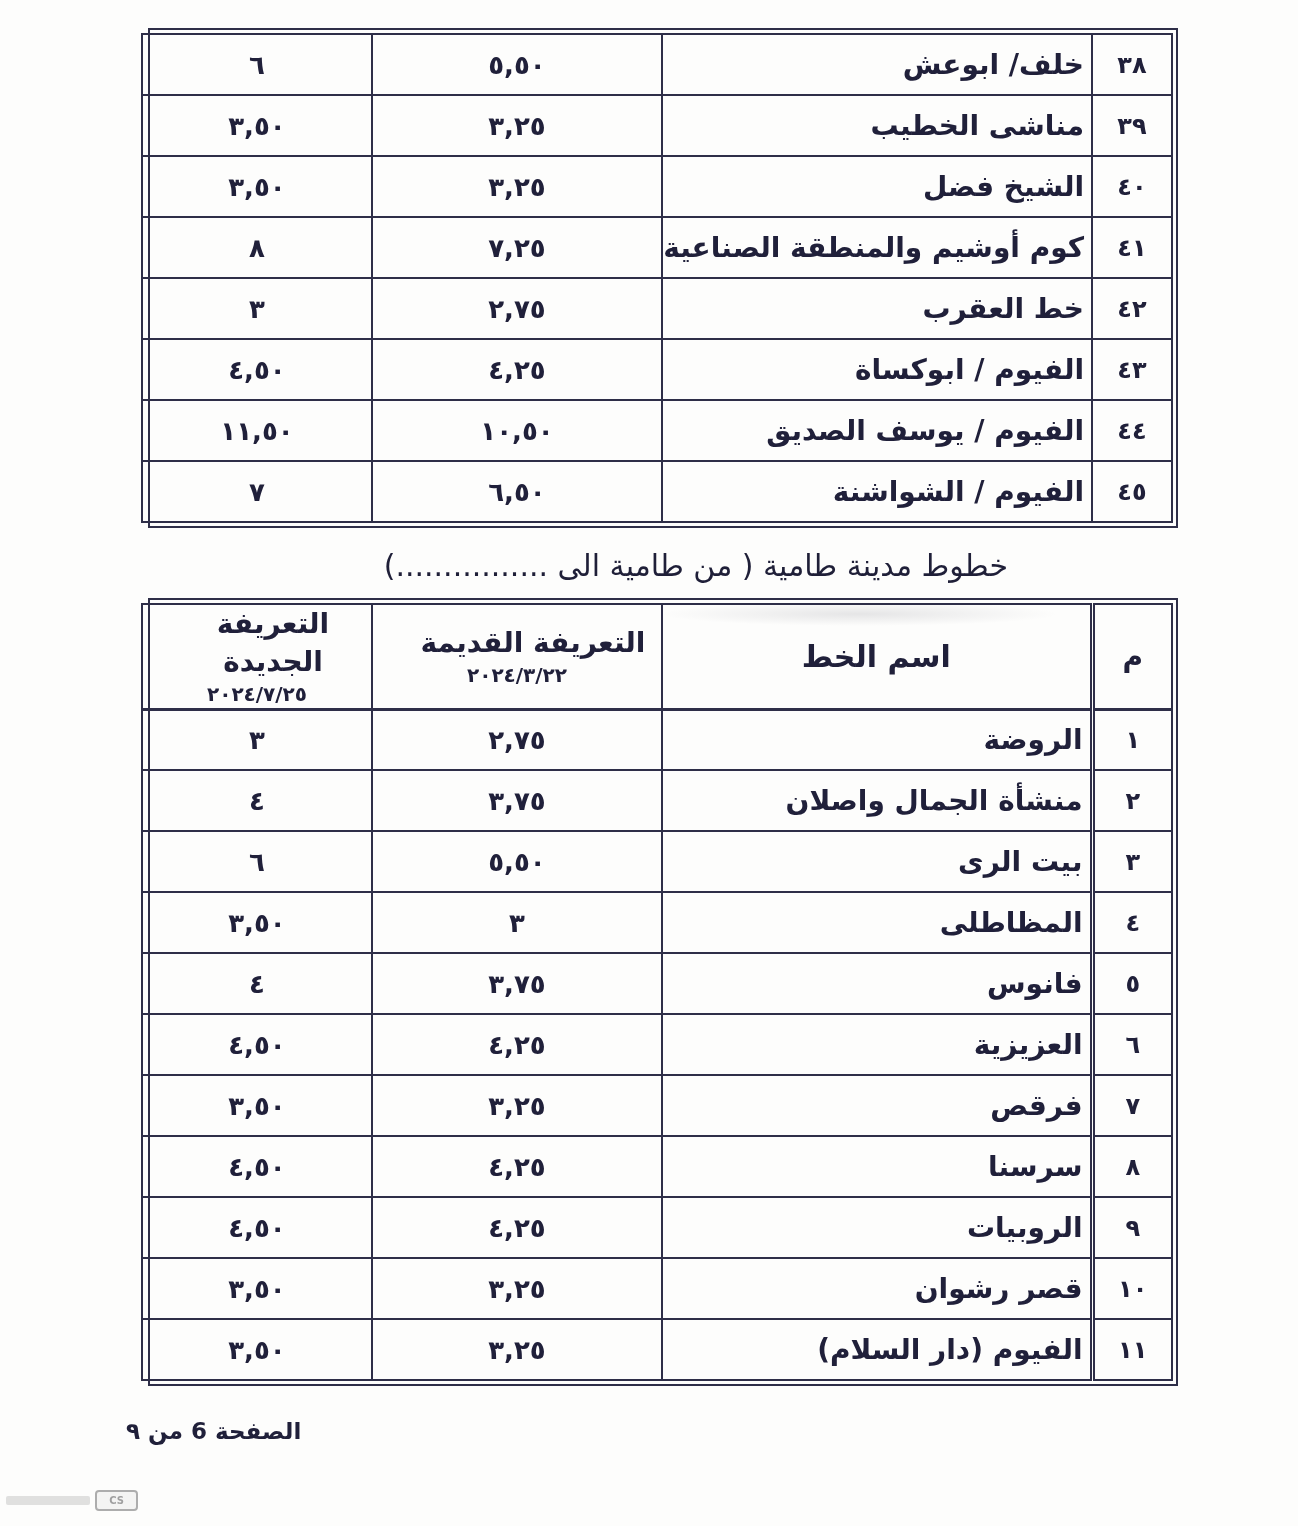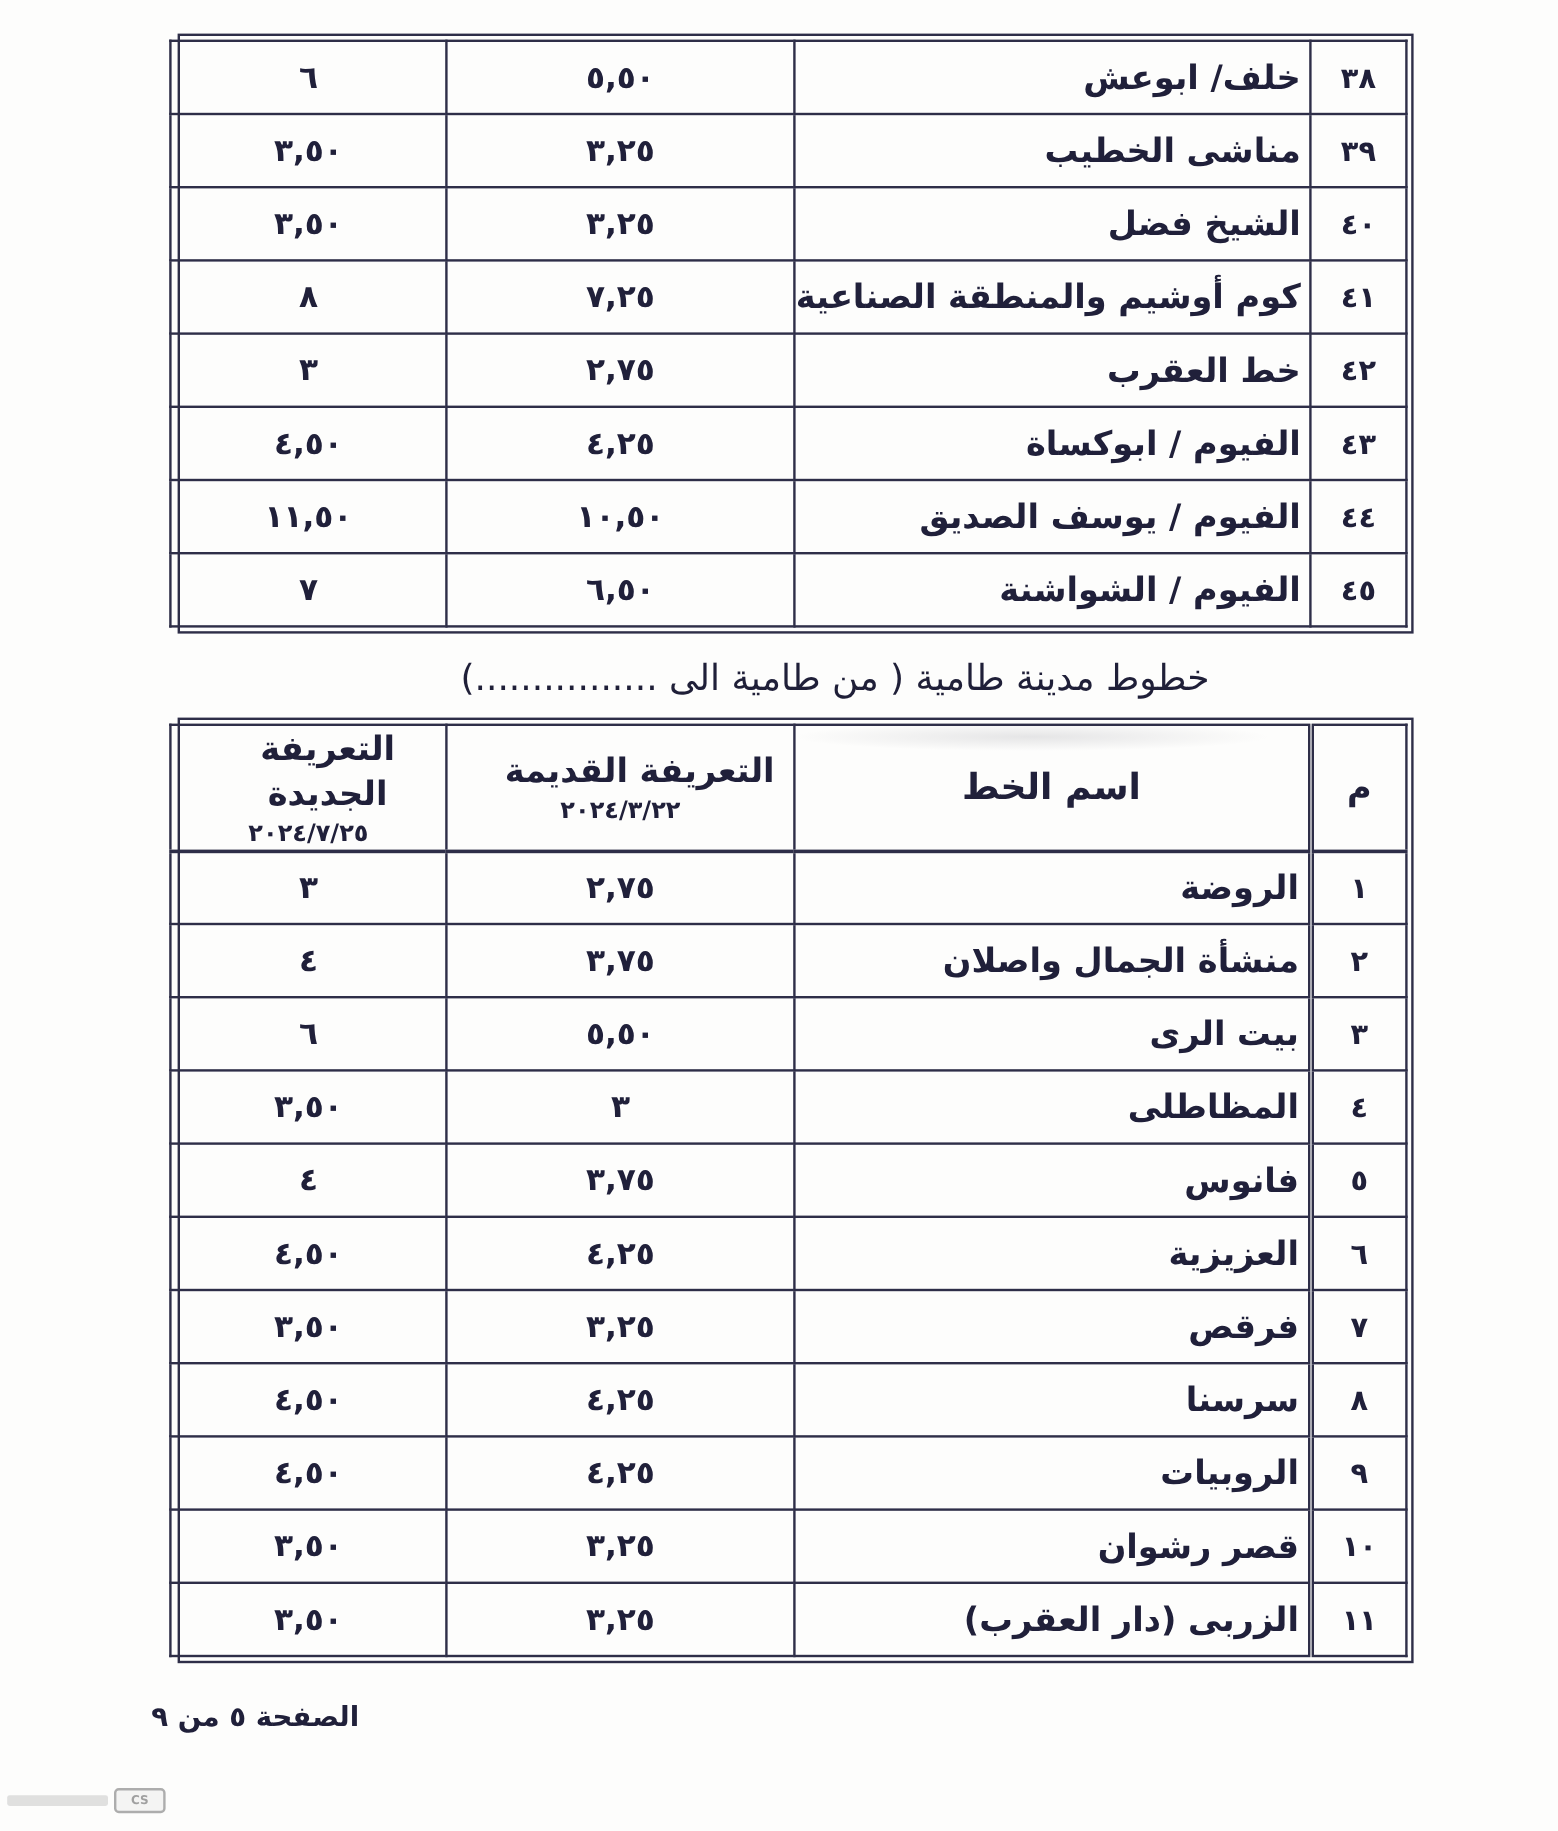--- a/index.html
+++ b/index.html
@@ -274,28 +274,28 @@
     <td class="c-new">٤,٥٠</td>
   </tr>
           <tr>
     <td class="c-no">١٠</td>
     <td class="c-name">قصر رشوان</td>
     <td class="c-old">٣,٢٥</td>
     <td class="c-new">٣,٥٠</td>
   </tr>
           <tr>
     <td class="c-no">١١</td>
-    <td class="c-name">الزربى (دار العقرب)</td>
+    <td class="c-name">الفيوم (دار السلام)</td>
     <td class="c-old">٣,٢٥</td>
     <td class="c-new">٣,٥٠</td>
   </tr>
         </tbody>
     </table>
   </div>
 
-  <div class="page-footer">الصفحة ٥ من ٩</div>
+  <div class="page-footer">الصفحة 6 من ٩</div>
 
   <div class="watermark">
     <div class="cs-box">CS</div>
     <div class="wm-strip"></div>
   </div>
 
 </div>
 
 </body></html>

